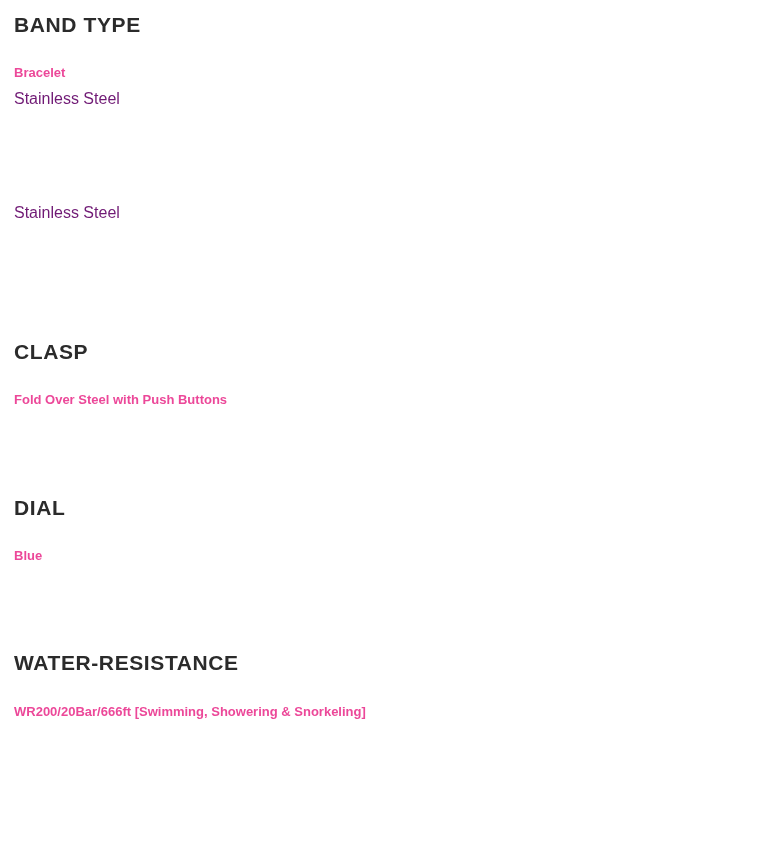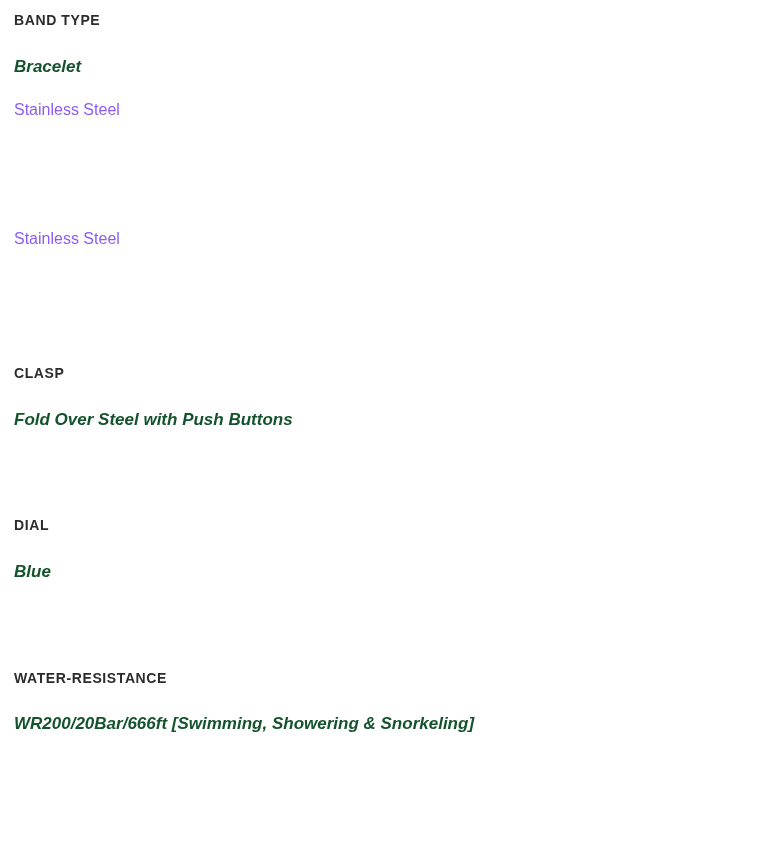--- a/index.html
+++ b/index.html
@@ -15,39 +15,37 @@
     overflow: hidden;
   }
   .spec-list {
     padding: 0 14px;
     box-sizing: border-box;
   }
   .spec-block {
     margin: 0;
   }
   .spec-label {
-    font-size: 14px;
+    font-size: 21px;
     font-weight: bold;
     letter-spacing: 0.6px;
     color: #2b2b2b;
     line-height: 1.2;
   }
   .spec-value {
-    font-size: 17px;
+    font-size: 13px;
     font-weight: bold;
-    color: #14532d;
+    color: #ec4899;
     line-height: 1.2;
-    font-style: italic;
   }
   .spec-note {
     font-size: 16px;
     font-weight: normal;
-    color: #8b5cf6;
+    color: #701a75;
     line-height: 1.25;
-    margin-top: 15px;
   }
   
   .spec-block .spec-label { margin-bottom: 0; }
   .spec-block { padding-top: 0; }
   .gap-label-value { height: 28px; }
   .gap-value-note { height: 8px; }
   .gap-block { height: 58px; }
   .gap-block-short { height: 58px; }
   .first-offset { height: 12px; }
 </style>

